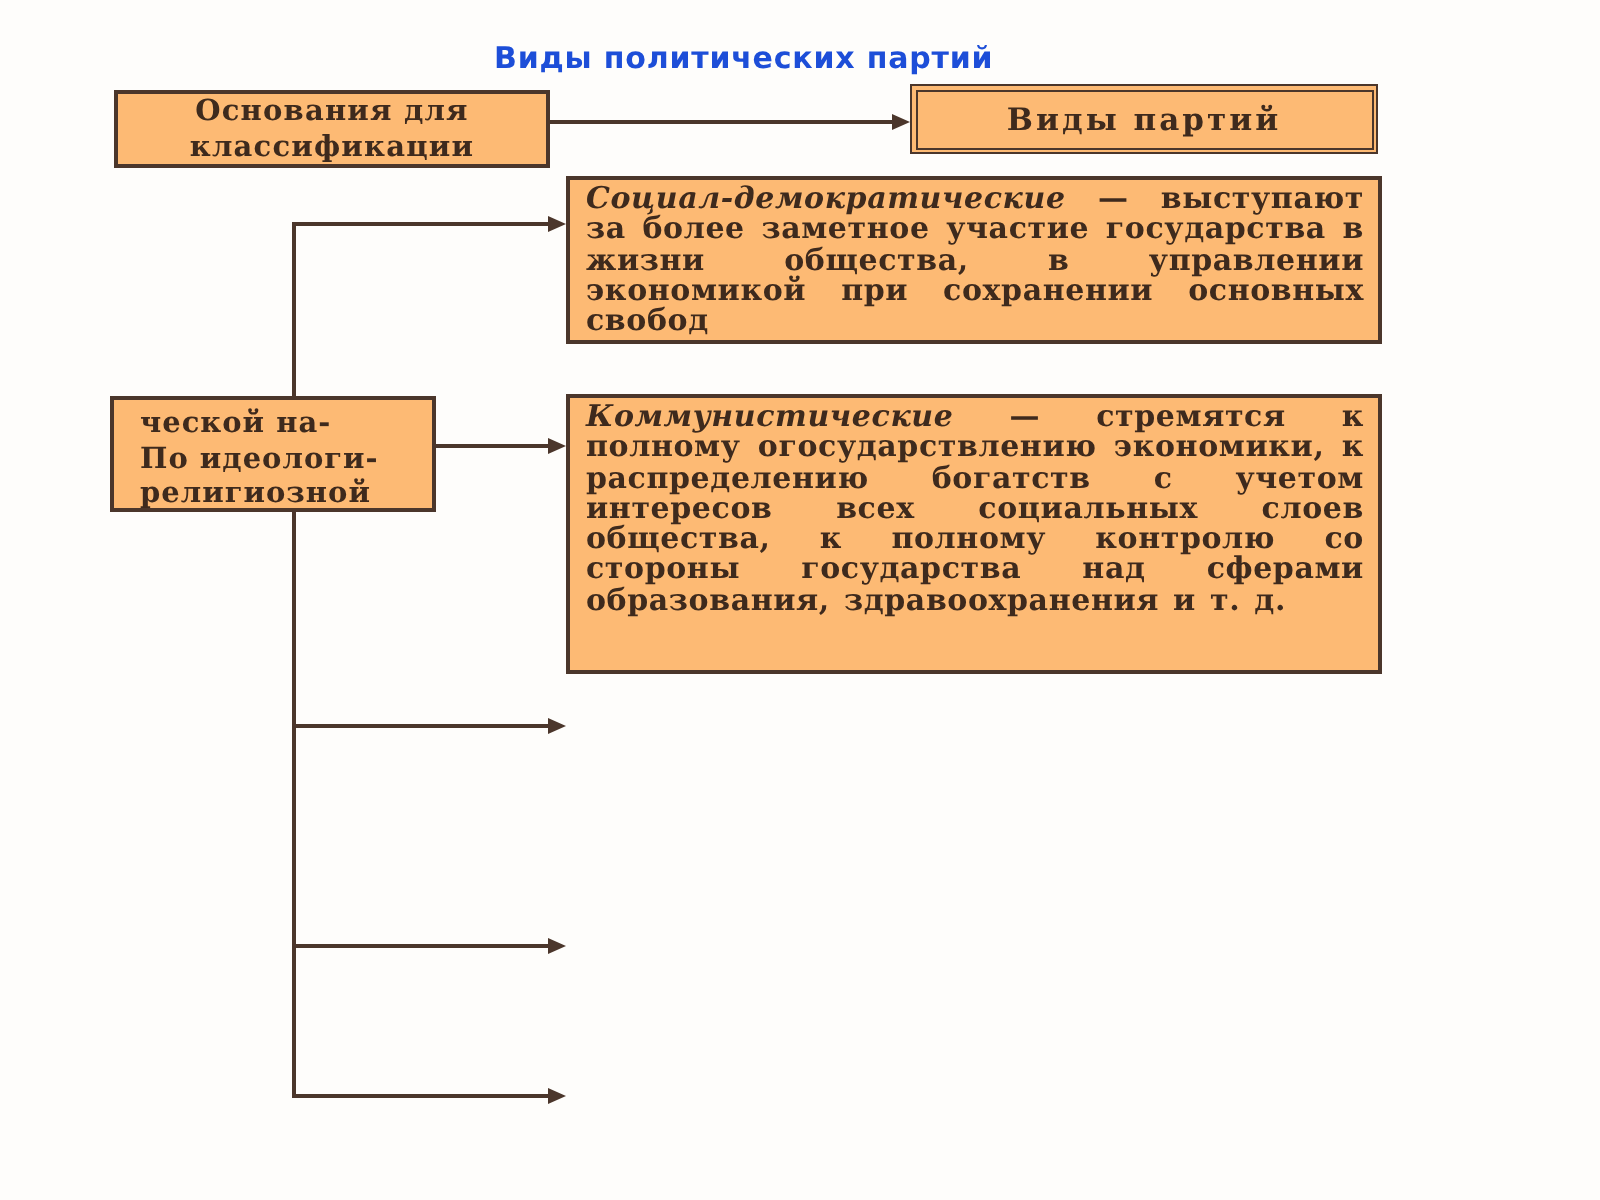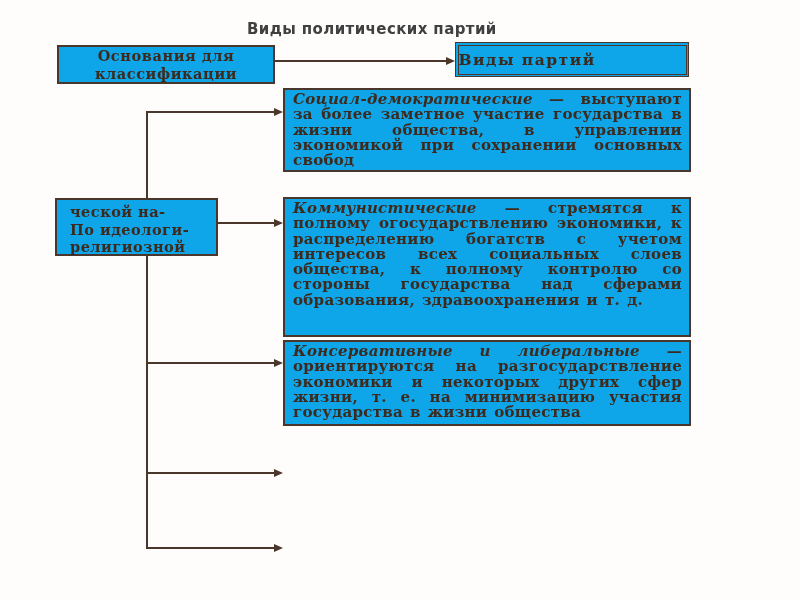--- a/index.html
+++ b/index.html
@@ -11,38 +11,38 @@
   .canvas {
     position: absolute; left: 0; top: 0;
     width: 800px; height: 600px;
     background: #fefdfb;
     overflow: hidden;
   }
   .title {
     position: absolute; left: 247px; top: 20px;
     font-family: "DejaVu Sans", sans-serif;
     font-weight: bold; font-size: 15px; letter-spacing: .4px;
-    color: #404040; white-space: nowrap;
+    color: #1d4ed8; white-space: nowrap;
   }
   .box {
     position: absolute; box-sizing: border-box;
     border: 2px solid #4b362b;
     color: #3e2a1d; font-weight: bold;
-    background: #0ea5e9;
+    background: #fdba74;
   }
   .box-a {
     left: 57px; top: 45px; width: 218px; height: 39px;
     display: flex; align-items: center; justify-content: center;
     text-align: center; font-size: 14.5px; line-height: 18px; letter-spacing: .6px;
   }
   .box-b { left: 455px; top: 42px; width: 234px; height: 35px; border-width: 1.5px; }
   .box-b-inner {
     position: absolute; left: 1.5px; right: 1.5px; top: 1.5px; bottom: 1.5px;
     border: 1.5px solid #4b362b;
-    display: flex; align-items: center; 
+    display: flex; align-items: center; justify-content: center;
     font-size: 15.5px; letter-spacing: 1.5px;
   }
   .box-c {
     left: 55px; top: 198px; width: 163px; height: 58px;
     font-size: 14.5px; line-height: 17.5px; letter-spacing: .5px;
     padding: 3px 0 0 13px;
   }
   .desc {
     left: 283px; width: 408px;
     font-size: 15px; line-height: 15.3px; letter-spacing: .3px; word-spacing: 1.5px;
@@ -122,21 +122,16 @@
     <span>—</span>
     <span>выступают за более заметное участие государства в жизни общества, в управлении экономикой при сохранении основных свобод</span>
   </div>
 
   <div class="box desc pt1">
     <span class="term">Коммунистические</span>
     <span>—</span>
     <span>стремятся к полному огосударствлению экономики, к распределению богатств с учетом интересов всех социальных слоев общества, к полному контролю со стороны государства над сферами образования, здравоохранения и т. д.</span>
   </div>
 
-  <div class="box desc pt2">
-    <span class="term">Консервативные и либеральные</span>
-    <span>—</span>
-    <span>ориентируются на разгосударствление экономики и некоторых других сфер жизни, т. е. на минимизацию участия государства в жизни общества</span>
-  </div>
 
 
 
 </div>
 
 </body></html>

